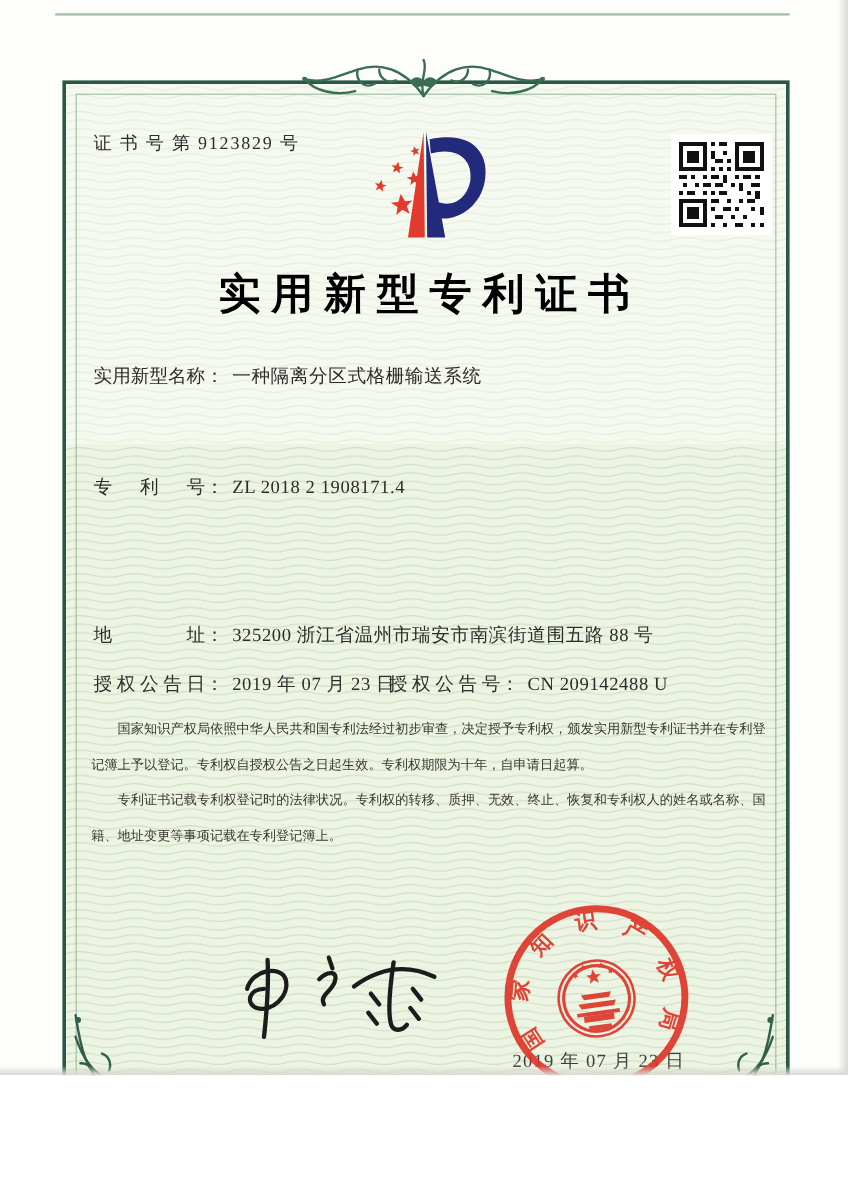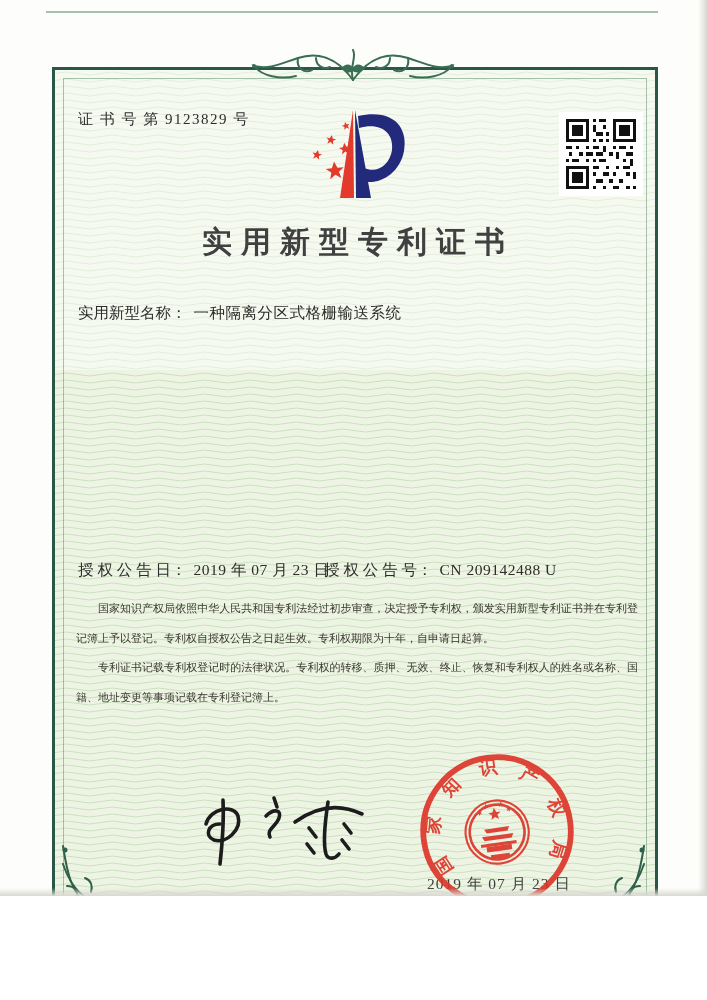--- a/index.html
+++ b/index.html
@@ -23,21 +23,21 @@
   .inner-rule{position:absolute;left:8px;top:8px;right:8px;bottom:8px;
     border:1px solid rgba(86,137,99,.5);pointer-events:none;}
   .ornament{position:absolute;pointer-events:none;}
   .crest{left:246px;top:46px;width:215px;height:44px;}
   .corner-bl{left:57px;top:842px;width:82px;height:88px;}
   .corner-br{left:568px;top:842px;width:82px;height:88px;transform:scaleX(-1);}
   .cert-no{position:absolute;left:78px;top:110px;font-size:15px;letter-spacing:1.5px;}
   .logo{position:absolute;left:296px;top:104px;width:112px;height:100px;}
   .qr{position:absolute;left:556px;top:112px;width:90px;height:84px;}
   .title{position:absolute;left:0;top:222px;width:100%;text-align:center;
-    font-size:30px;font-weight:bold;letter-spacing:9px;text-indent:9px;color:#404040;}
+    font-size:35px;font-weight:bold;letter-spacing:9px;text-indent:9px;color:#000000;}
   .field-row{position:absolute;left:78px;font-size:15.5px;white-space:nowrap;}
   .flabel{display:inline-block;width:93px;text-align:justify;text-align-last:justify;vertical-align:bottom;}
   .fcolon{display:inline-block;}
   .fvalue{margin-left:7px;letter-spacing:.5px;}
   .r0{top:303px}.r1{top:355px}.r2{top:396px}.r3{top:437px}.r4{top:478px}.r5{top:519px}.r6{top:560px}
   .grant-first{display:inline-block;width:246px;}
   .paragraphs{position:absolute;left:76px;top:594px;width:562px;
     font-size:11px;line-height:29.5px;text-align:justify;color:#38372f;}
   .paragraphs p{margin:0;text-indent:2em;}
   .director{position:absolute;left:88px;top:822px;font-size:16.5px;line-height:29px;letter-spacing:2px;}
@@ -195,20 +195,26 @@
       <rect x="20" y="22" width="1" height="1"></rect>
         <rect x="22" y="22" width="1" height="1"></rect>
     </g>
   </svg>
 
   <div class="title">实用新型专利证书</div>
 
   <div class="field-row r0">
     <span class="flabel">实用新型名称</span><span class="fcolon">：</span><span class="fvalue">一种隔离分区式格栅输送系统</span>
   </div>
+  <div class="field-row r2">
+    <span class="flabel">专利号</span><span class="fcolon">：</span><span class="fvalue">ZL 2018 2 1908171.4</span>
+  </div>
+  <div class="field-row r5">
+    <span class="flabel">地址</span><span class="fcolon">：</span><span class="fvalue">325200 浙江省温州市瑞安市南滨街道围五路 88 号</span>
+  </div>
   <div class="field-row r6">
     <span class="grant-first"><span class="flabel">授权公告日</span><span class="fcolon">：</span><span class="fvalue">2019 年 07 月 23 日</span></span><span><span class="flabel">授权公告号</span><span class="fcolon">：</span><span class="fvalue">CN 209142488 U</span></span>
   </div>
 
   <div class="paragraphs">
     <p>国家知识产权局依照中华人民共和国专利法经过初步审查，决定授予专利权，颁发实用新型专利证书并在专利登记簿上予以登记。专利权自授权公告之日起生效。专利权期限为十年，自申请日起算。</p>
     <p>专利证书记载专利权登记时的法律状况。专利权的转移、质押、无效、终止、恢复和专利权人的姓名或名称、国籍、地址变更等事项记载在专利登记簿上。</p>
   </div>
 
 

